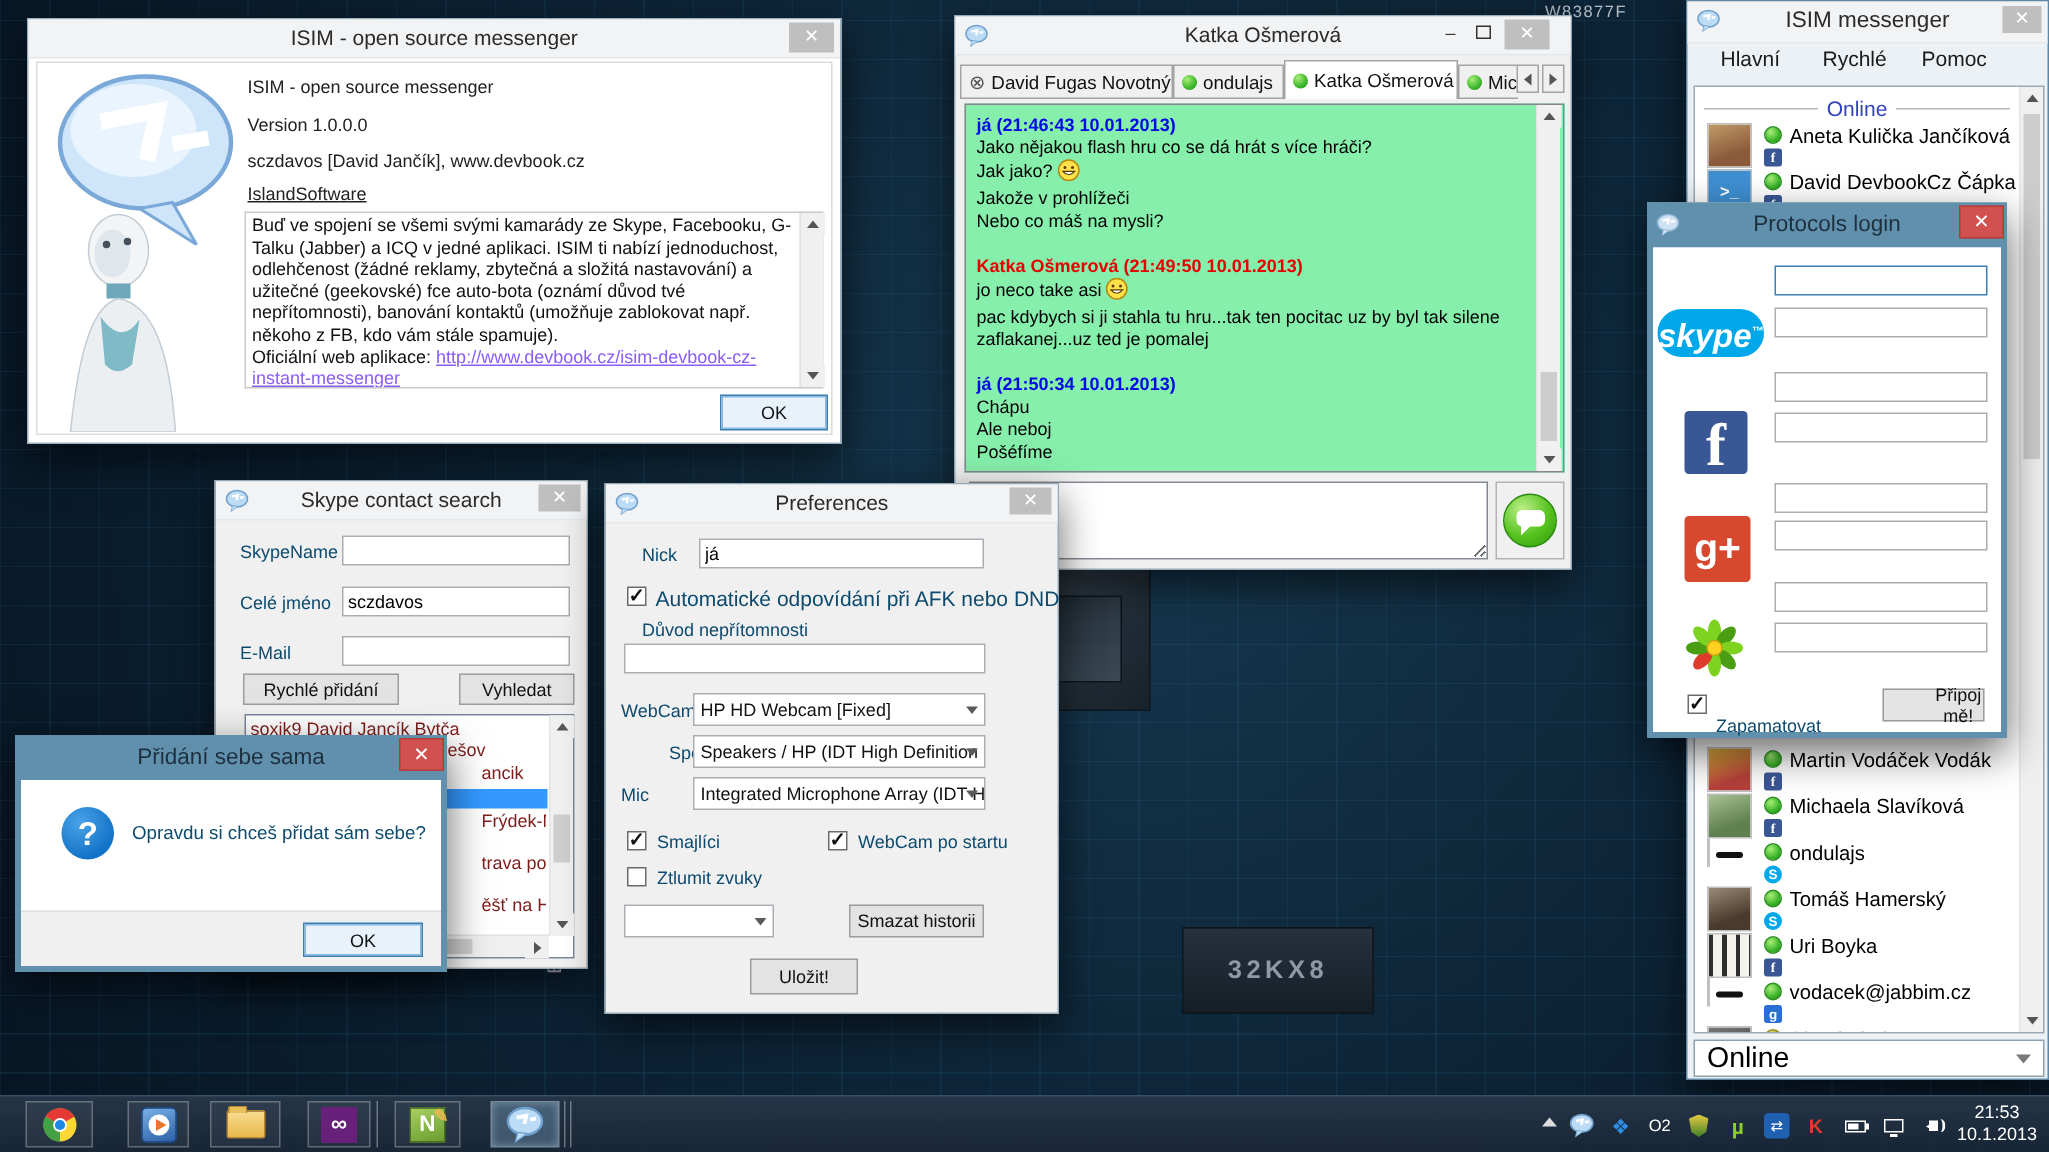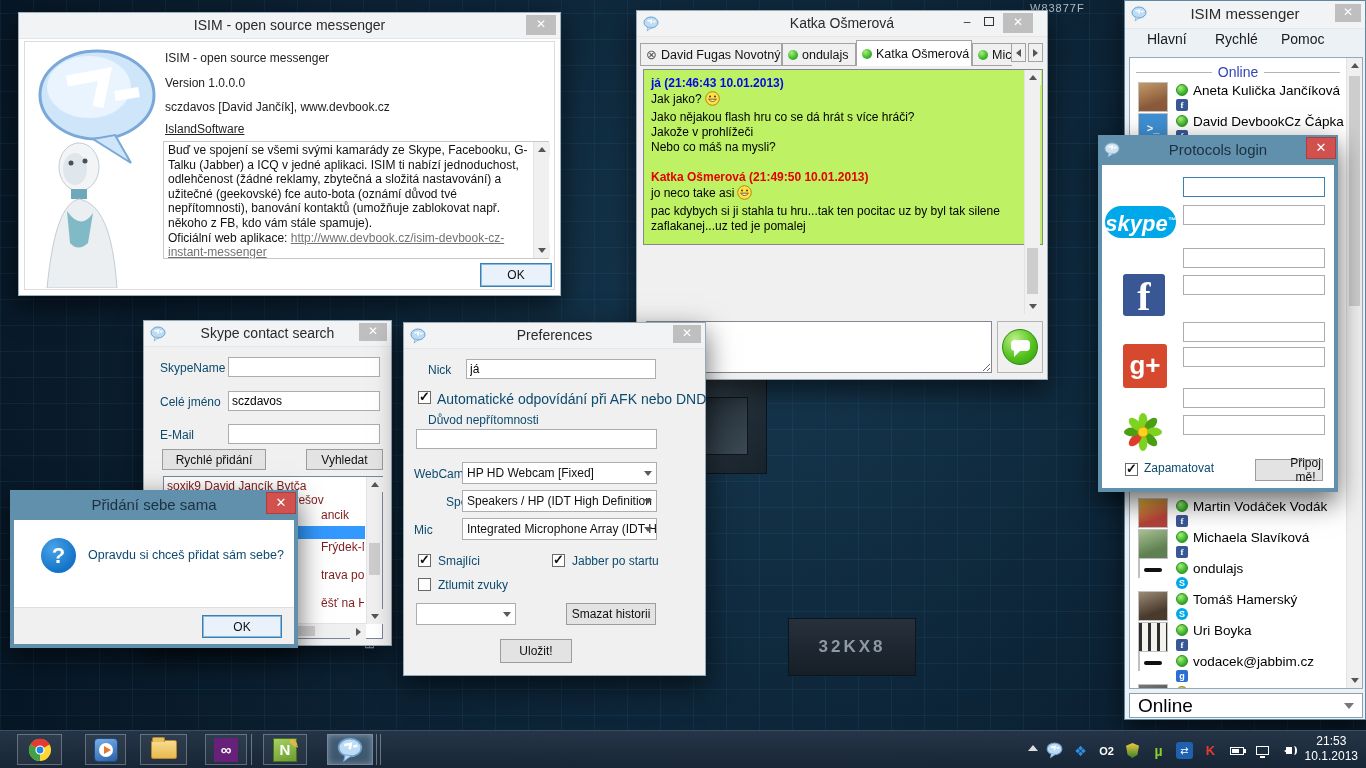--- a/index.html
+++ b/index.html
@@ -67,39 +67,39 @@
   .dot.away { background:radial-gradient(circle at 35% 30%, #efe677, #b5a52c 60%, #8f7f18); border-color:#8f8a22; }
   .badge { display:inline-block; width:12px; height:12px; font-size:9px; color:#fff; text-align:center; line-height:12px; }
   .badge.fb { background:#3a5795; border-radius:2px; font-family:"Liberation Serif",serif; font-weight:bold; }
   .badge.sk { background:#00a8ea; border-radius:50%; font-weight:bold; }
   .badge.gg { background:#2a6fd6; border-radius:2px; font-weight:bold; }
 
   
   #about { left:18px; top:12px; width:543px; height:284px; z-index:10; background:#fff; border:1px solid #9fb0bd; }
   #about .body-frame { position:absolute; left:5px; right:5px; top:28px; bottom:5px; background:#fff; border:1px solid #dcdcdc; }
   #about .line { position:absolute; left:146px; font-size:12px; color:#222; }
-  .link { color:#737373; text-decoration:underline; }
+  .link { color:#8b5cf6; text-decoration:underline; }
   #about .desc { position:absolute; left:144px; top:128px; width:386px; height:118px; background:#fff; border:1px solid #c8c8c8;
     font-size:12px; line-height:14.6px; color:#111; padding:1px 20px 1px 4px; overflow:hidden; }
   .mascot { position:absolute; left:2px; top:30px; }
 
   
   #chat { left:636px; top:10px; width:412px; height:370px; z-index:10; }
   .wbtn { position:absolute; top:4px; font-size:12px; color:#333; text-align:center; }
   .max-glyph { display:inline-block; width:10px; height:9px; border:1.5px solid #333; }
   #chat .tabs { position:absolute; left:3px; top:29px; width:372px; height:26px; overflow:hidden; }
   .tab { position:absolute; top:3px; height:23px; background:#f0f0f0; border:1px solid #a3a3a3; display:flex; align-items:center;
     gap:4px; padding:0 5px; font-size:12.5px; white-space:nowrap; overflow:hidden; color:#111; }
   .tab.active { top:0; height:26px; background:#fff; border-bottom:none; z-index:2; }
   .tab .tdot { width:10px; height:10px; border-radius:50%; flex:0 0 auto;
     background:radial-gradient(circle at 35% 30%, #a9ef77, #3cb52c 60%, #218f18); }
   .tab .off { color:#555; font-size:13px; line-height:10px; }
   .tab-arrow { position:absolute; top:32px; width:15px; height:19px; background:#f0f0f0; border:1px solid #a3a3a3;
     display:flex; align-items:center; justify-content:center; }
-  #chat .log { position:absolute; left:6px; top:58px; width:400px; height:176px; background:#bef264; border:1px solid #828790;
+  #chat .log { position:absolute; left:6px; top:58px; width:400px; height:246px; background:#86efac; border:1px solid #828790;
     font-size:12px; line-height:15px; color:#000; padding:6px 24px 4px 7px; overflow:hidden; }
   .msg { margin-bottom:15px; }
   .msg-h { font-weight:bold; }
   .hdr-blue { color:#0009e6; }
   .hdr-red { color:#e60000; }
   .smiley { display:inline-block; vertical-align:-3px; margin-left:3px; }
   #chat .entry { position:absolute; left:9px; top:310px; width:346px; height:52px; background:#fff; border:1px solid #828790; }
   .send-btn { position:absolute; left:360px; top:310px; width:46px; height:52px; background:#f0f0f0; border:1px solid #b3b3b3;
     display:flex; align-items:center; justify-content:center; }
   .send-circle { width:36px; height:36px; border-radius:50%; position:relative; border:1px solid #2b8a10;
@@ -286,39 +286,45 @@
   <span class="tab-arrow" style="right:21px;">
       <span class="tri-l"></span>
     </span>
   <span class="tab-arrow" style="right:4px;">
       <span class="tri-r"></span>
     </span>
 
   <div class="log">
     <div class="msg">
       <div class="msg-h hdr-blue">já (21:46:43  10.01.2013)</div>
+      <div>Jako nějakou flash hru co se dá hrát s více hráči?</div>
       <div><span>Jak jako?</span><span class="smiley"><svg width="15" height="15" viewBox="0 0 15 15">
               <circle cx="7.5" cy="7.5" r="6.8" fill="#ffe24a" stroke="#b8860b"></circle>
               <circle cx="5" cy="5.6" r="1" fill="#5a3a00"></circle>
               <circle cx="10" cy="5.6" r="1" fill="#5a3a00"></circle>
               <path d="M3.6 8.2 q3.9 4.6 7.8 0 z" fill="#fff" stroke="#5a3a00" stroke-width=".8"></path>
             </svg></span></div>
-      <div>Jako nějakou flash hru co se dá hrát s více hráči?</div>
       <div>Jakože v prohlížeči</div>
       <div>Nebo co máš na mysli?</div>
     </div>
     <div class="msg">
       <div class="msg-h hdr-red">Katka Ošmerová (21:49:50  10.01.2013)</div>
       <div><span>jo neco take asi</span><span class="smiley"><svg width="15" height="15" viewBox="0 0 15 15">
               <circle cx="7.5" cy="7.5" r="6.8" fill="#ffe24a" stroke="#b8860b"></circle>
               <circle cx="5" cy="5.6" r="1" fill="#5a3a00"></circle>
               <circle cx="10" cy="5.6" r="1" fill="#5a3a00"></circle>
               <path d="M3.6 8.2 q3.9 4.6 7.8 0 z" fill="#fff" stroke="#5a3a00" stroke-width=".8"></path>
             </svg></span></div>
       <div>pac kdybych si ji stahla tu hru...tak ten pocitac uz by byl tak silene zaflakanej...uz ted je pomalej</div>
+    </div>
+    <div class="msg">
+      <div class="msg-h hdr-blue">já (21:50:34  10.01.2013)</div>
+      <div>Chápu</div>
+      <div>Ale neboj</div>
+      <div>Pošéfíme</div>
     </div>
   </div>
   <div class="sb-v" style="right:7px; top:59px; height:244px;">
     <span class="sb-btn" style="top:0; left:0;">
         <span class="tri-u"></span>
       </span>
     <div class="sb-thumb" style="top:178px; height:46px;"></div>
     <span class="sb-btn" style="bottom:0; left:0;">
         <span class="tri-d"></span>
       </span>
@@ -456,21 +462,21 @@
         <ellipse transform="rotate(225 20 20)" cx="20" cy="9" rx="4.4" ry="8" fill="#e03c2e"></ellipse>
         <ellipse transform="rotate(270 20 20)" cx="20" cy="9" rx="4.4" ry="8" fill="#4a9e12"></ellipse>
         <ellipse transform="rotate(315 20 20)" cx="20" cy="9" rx="4.4" ry="8" fill="#7ed321"></ellipse>
         <circle cx="20" cy="20" r="5" fill="#ffd21e" stroke="#caa10e"></circle>
       </svg>
     </div>
     <input class="inp p-inp" style="position: absolute; top: 223px;">
     <input class="inp p-inp" style="position: absolute; top: 250px;">
 
     <span class="cb on" style="left:23px; top:298px;"></span>
-    <span class="lbl" style="left:42px; top:296px;">Zapamatovat</span>
+    <span class="lbl" style="left:42px; top:312px;">Zapamatovat</span>
     <button class="btn" style="left:153px; top:294px; width:68px; height:22px;padding-left:33px;">Připoj mě!</button>
   </div>
 </div>
 
 <div class="win win-light" id="skypesearch">
   <div class="tb-light">
     <span class="app-ico">
       <svg width="16" height="16" viewBox="0 0 16 16">
           <ellipse cx="8" cy="6.5" rx="7" ry="5.5" fill="#bcdcf5" stroke="#6f9fcc"></ellipse>
           <path d="M5 11 L4 15 L9 11.5 Z" fill="#bcdcf5" stroke="#6f9fcc" stroke-width=".5"></path>
@@ -543,21 +549,21 @@
       <span class="chev"></span>
   </div>
   <span class="lbl" style="left:10px; top:200px;">Mic</span>
   <div class="sel" style="left:58px; top:195px; width:195px;">
     <span>Integrated Microphone Array (IDT H</span>
       <span class="chev"></span>
   </div>
   <span class="cb on" style="left:14px; top:231px;"></span>
   <span class="lbl" style="left:34px; top:231px;">Smajlíci</span>
   <span class="cb on" style="left:148px; top:231px;"></span>
-  <span class="lbl" style="left:168px; top:231px;">Jabber po startu</span>
+  <span class="lbl" style="left:168px; top:231px;">WebCam po startu</span>
   <span class="cb" style="left:14px; top:255px;"></span>
   <span class="lbl" style="left:34px; top:255px;">Ztlumit zvuky</span>
   <div class="sel" style="left:12px; top:280px; width:100px;">
     <span class="chev"></span>
   </div>
   <button class="btn" style="left:162px; top:280px; width:90px; height:22px;">Smazat historii</button>
   <button class="btn" style="left:96px; top:316px; width:72px; height:24px;">Uložit!</button>
 </div>
 
 <div class="win win-teal" id="confirm">
@@ -611,21 +617,21 @@
 
   <span class="tray-expand" style="left:1028px;"></span>
   <span class="tray-i" style="left:1046px;">
     <svg width="17" height="17" viewBox="0 0 16 16">
         <ellipse cx="8" cy="6.5" rx="7" ry="5.5" fill="#bcdcf5" stroke="#6f9fcc"></ellipse>
         <path d="M5 11 L4 15 L9 11.5 Z" fill="#bcdcf5" stroke="#6f9fcc" stroke-width=".5"></path>
         <path d="M4.5 5 L8.5 4.2 L7.8 7.5 M10 5.8 L12.5 5.4" stroke="#fff" stroke-width="1.6" fill="none"></path>
       </svg>
   </span>
   <span class="tray-i" style="left:1072px; color:#2f8de4; font-size:14px;">❖</span>
-  <span class="tray-i" style="left:1098px; font-weight:bold; font-size:11px;">O2</span>
+  <span class="tray-i" style="left:1098px; font-weight:normal; font-size:11px;">O2</span>
   <span class="tray-i" style="left:1124px;">
       <span class="shield"></span>
     </span>
   <span class="tray-i" style="left:1150px; color:#8ad028; font-weight:bold; font-size:14px;">µ</span>
   <span class="tray-i" style="left:1176px; background:#2060b0; border-radius:3px; font-size:10px;">⇄</span>
   <span class="tray-i" style="left:1202px; color:#e8392e; font-weight:bold; font-size:13px;">K</span>
   <span class="tray-i" style="left:1228px;">
       <span class="batt"></span>
     </span>
   <span class="tray-i" style="left:1254px;">

